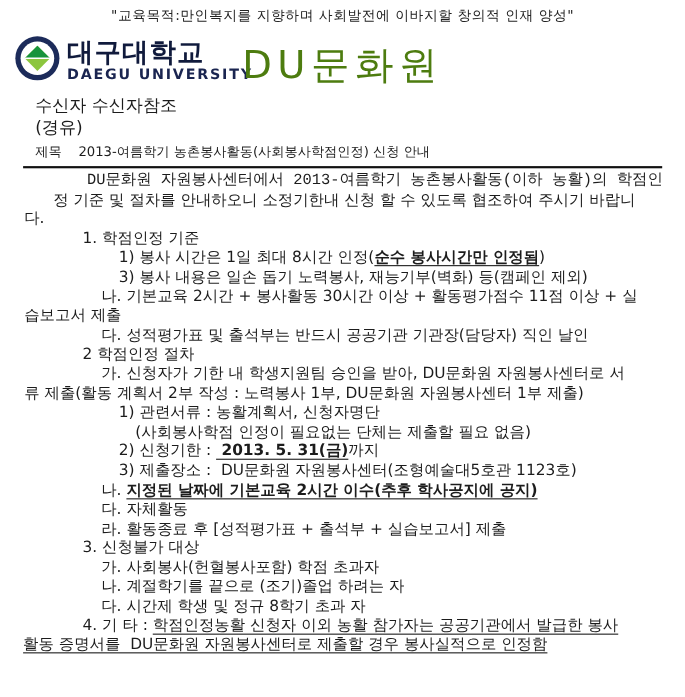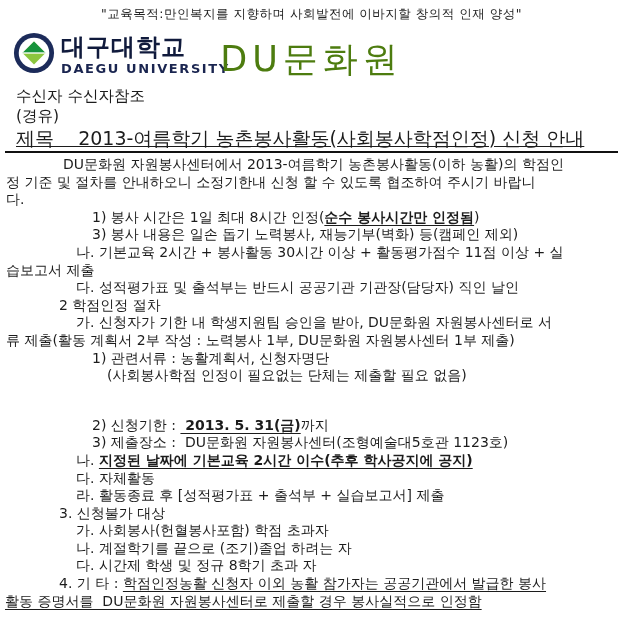--- a/index.html
+++ b/index.html
@@ -26,21 +26,21 @@
   .logo-text{display:flex;flex-direction:column;line-height:1;}
   .uni-kr{font-size:24px;font-weight:700;color:#101a3c;letter-spacing:1px;}
   .uni-en{font-size:13px;font-weight:700;color:#1a2550;letter-spacing:1.6px;margin-top:3px;}
   .doc-title{
     position:absolute;left:0;right:0;top:4px;
     text-align:center;
     font-size:35px;
     letter-spacing:5px;
     color:#4d7c0f;
   }
-  .body{margin-top:8px;padding:0 3px;}
+  .body{margin-top:8px;padding:0 19px;}
   .line{
     white-space:pre-wrap;
     font-size:14px;
     line-height:17.6px;
     color:#1c1c1c;
   }
   .line span{white-space:pre-wrap;}
   .b{font-weight:700;}
   .u{text-decoration:underline;text-underline-offset:2.5px;text-decoration-thickness:1.4px;}
   .rule{
@@ -71,36 +71,37 @@
         <span class="uni-kr">대구대학교</span>
         <span class="uni-en">DAEGU UNIVERSITY</span>
       </span>
     </div>
     <div class="doc-title">DU문화원</div>
   </div>
 
   <div class="body">
       <div class="line" style="padding-left: 13px; font-size: 15.5px; line-height: 20px;"><span>수신자 수신자참조</span></div>
       <div class="line" style="padding-left: 13px; font-size: 15.5px; line-height: 20px;"><span>(경유)</span></div>
-      <div class="line" style="padding-left: 13px; font-size: 19px; line-height: 20px; margin-top: 2px; text-decoration: underline;"><span>제목    2013-여름학기 농촌봉사활동(사회봉사학점인정) 신청 안내</span></div>
+      <div class="line" style="padding-left: 13px; font-size: 12px; line-height: 20px; margin-top: 2px;"><span>제목    2013-여름학기 농촌봉사활동(사회봉사학점인정) 신청 안내</span></div>
       <div class="rule"></div>
-      <div class="line" style="padding-left: 60px;"><span>DU문화원 자원봉사센터에서 2013-여름학기 농촌봉사활동(이하 농활)의 학점인</span></div>
-      <div class="line" style="padding-left: 3px;"><span>정 기준 및 절차를 안내하오니 소정기한내 신청 할 수 있도록 협조하여 주시기 바랍니</span></div>
+      <div class="line" style="padding-left: 60px; font-family: Liberation Mono, monospace;"><span>DU문화원 자원봉사센터에서 2013-여름학기 농촌봉사활동(이하 농활)의 학점인</span></div>
+      <div class="line" style="padding-left: 3px; text-align: center;"><span>정 기준 및 절차를 안내하오니 소정기한내 신청 할 수 있도록 협조하여 주시기 바랍니</span></div>
       <div class="line" style="padding-left: 3px;"><span>다.</span></div>
+      <div class="line" style="padding-left: 56px;"><span>1. 학점인정 기준</span></div>
       <div class="line" style="padding-left: 89px;"><span>1) 봉사 시간은 1일 최대 8시간 인정(</span><span class="b u">순수 봉사시간만 인정됨</span><span>)</span></div>
       <div class="line" style="padding-left: 89px;"><span>3) 봉사 내용은 일손 돕기 노력봉사, 재능기부(벽화) 등(캠페인 제외)</span></div>
       <div class="line" style="padding-left: 73px;"><span>나. 기본교육 2시간 + 봉사활동 30시간 이상 + 활동평가점수 11점 이상 + 실</span></div>
       <div class="line" style="padding-left: 3px;"><span>습보고서 제출</span></div>
       <div class="line" style="padding-left: 73px;"><span>다. 성적평가표 및 출석부는 반드시 공공기관 기관장(담당자) 직인 날인</span></div>
       <div class="line" style="padding-left: 56px;"><span>2 학점인정 절차</span></div>
       <div class="line" style="padding-left: 73px;"><span>가. 신청자가 기한 내 학생지원팀 승인을 받아, DU문화원 자원봉사센터로 서</span></div>
       <div class="line" style="padding-left: 3px;"><span>류 제출(활동 계획서 2부 작성 : 노력봉사 1부, DU문화원 자원봉사센터 1부 제출)</span></div>
       <div class="line" style="padding-left: 89px;"><span>1) 관련서류 : 농활계획서, 신청자명단</span></div>
       <div class="line" style="padding-left: 104px;"><span>(사회봉사학점 인정이 필요없는 단체는 제출할 필요 없음)</span></div>
-      <div class="line" style="padding-left: 89px; margin-top: 32px;"><span>2) 신청기한 : </span><span class="b u"> 2013. 5. 31(금)</span><span>까지</span></div>
+      <div class="line" style="padding-left: 89px;"><span>2) 신청기한 : </span><span class="b u"> 2013. 5. 31(금)</span><span>까지</span></div>
       <div class="line" style="padding-left: 89px;"><span>3) 제출장소 :  DU문화원 자원봉사센터(조형예술대5호관 1123호)</span></div>
       <div class="line" style="padding-left: 73px;"><span>나. </span><span class="b u">지정된 날짜에 기본교육 2시간 이수(추후 학사공지에 공지)</span></div>
       <div class="line" style="padding-left: 73px;"><span>다. 자체활동</span></div>
       <div class="line" style="padding-left: 73px;"><span>라. 활동종료 후 [성적평가표 + 출석부 + 실습보고서] 제출</span></div>
       <div class="line" style="padding-left: 56px;"><span>3. 신청불가 대상</span></div>
       <div class="line" style="padding-left: 73px;"><span>가. 사회봉사(헌혈봉사포함) 학점 초과자</span></div>
       <div class="line" style="padding-left: 73px;"><span>나. 계절학기를 끝으로 (조기)졸업 하려는 자</span></div>
       <div class="line" style="padding-left: 73px;"><span>다. 시간제 학생 및 정규 8학기 초과 자</span></div>
       <div class="line" style="padding-left: 56px;"><span>4. 기 타 : </span><span class="u">학점인정농활 신청자 이외 농활 참가자는 공공기관에서 발급한 봉사</span></div>
       <div class="line" style="padding-left: 2px;"><span class="u">활동 증명서를  DU문화원 자원봉사센터로 제출할 경우 봉사실적으로 인정함</span></div>

